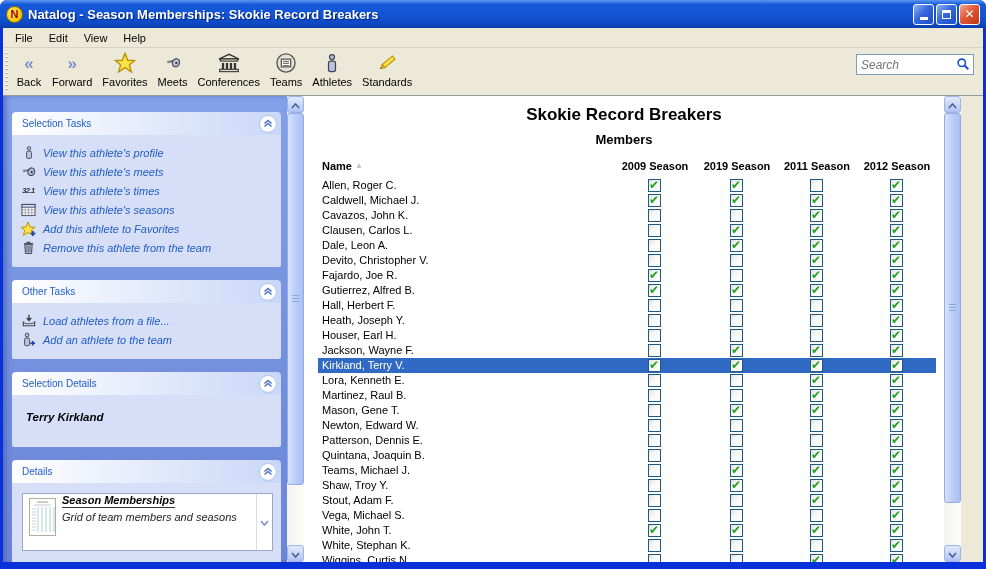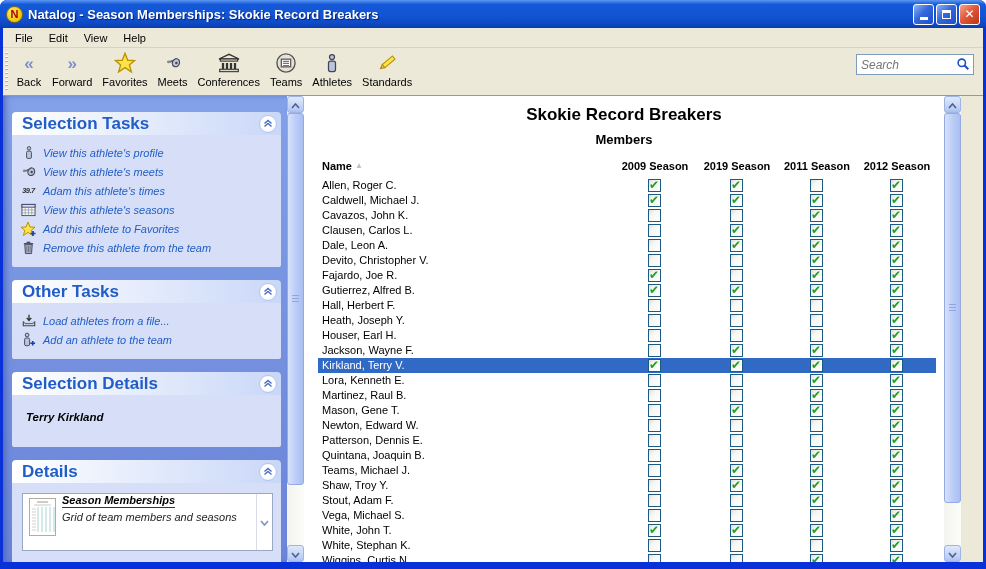--- a/index.html
+++ b/index.html
@@ -39,21 +39,21 @@
 
   
   .client { position:absolute; top:95px; left:3px; right:3px; bottom:7px; display:flex; border-top:1px solid #919b9c; }
 
   
   .sidebar { width:284px; flex:0 0 auto; background:linear-gradient(180deg,#83a1e8 0%,#7490de 55%,#6b85d8 100%);
     box-shadow:inset 4px 0 6px -2px #4c63b8; padding:16px 6px 0 9px; overflow:hidden; }
   .panel { margin-bottom:13px; }
   .panel-hdr { height:23px; background:linear-gradient(90deg,#ffffff 0%,#c9d7f8 100%); border-radius:4px 4px 0 0;
     display:flex; align-items:center; padding:0 4px 0 10px; }
-  .panel-hdr .ptitle { color:#215dc6; font-weight:bold; flex:1 1 auto; font-size:17px;}
+  .panel-hdr .ptitle { color:#215dc6; font-weight:normal; flex:1 1 auto; font-size:10px;}
   .roll-btn { width:18px; height:18px; border-radius:50%; background:radial-gradient(circle at 35% 30%,#ffffff 55%,#dfe8fb);
     border:1px solid #b5c6ec; display:flex; align-items:center; justify-content:center; }
   .panel-body { background:#d6dff7; border-radius:0 0 2px 2px; padding:8px 6px 10px 8px;font-style:italic; }
   .task-link { display:flex; align-items:center; gap:6px; padding:1.5px 0; color:#215dc6; cursor:pointer; }
   .task-link .icon { width:17px; height:16px; display:flex; align-items:center; justify-content:center; flex:0 0 auto; }
   .txticon { font-size:7.5px; font-weight:bold; color:#333; letter-spacing:-0.5px; }
   .sel-name { font-weight:bold; color:#000; padding:8px 4px 14px 6px; font-size:11.5px; }
   .detail-card { background:#fff; border:1px solid #9aa8c8; margin:2px 2px 8px 2px; height:58px; display:flex; align-items:stretch; }
   .thumb { margin:4px 6px; flex:0 0 auto; }
   .detail-texts { flex:1 1 auto; }
@@ -232,23 +232,23 @@
                   <circle cx="4" cy="7" r="1.3" fill="#888"></circle>
                   <path d="M5 7 L9.5 5.5" stroke="#667" stroke-width="1.6"></path>
                   <path d="M10.5 4 C13 4 14 6 13.8 8 C13.6 10.5 11 12 9 11 C7 10 6.8 7 8.6 5.4 Z" fill="#b9c4dd" stroke="#445"></path>
                   <circle cx="11" cy="8" r="1.1" fill="#445"></circle>
                 </svg>
               </span>
               <span>View this athlete's meets</span>
             </div>
             <div class="task-link">
               <span class="icon">
-                <span class="txticon">39.7</span>
+                <span class="txticon">32.1</span>
               </span>
-              <span>Adam this athlete's times</span>
+              <span>View this athlete's times</span>
             </div>
             <div class="task-link">
               <span class="icon">
                 <svg width="15" height="14" viewBox="0 0 16 15">
                   <rect x="1" y="1.5" width="14" height="12" fill="#fffbe8" stroke="#446"></rect>
                   <rect x="1" y="1.5" width="14" height="3" fill="#d6dff7" stroke="#446"></rect>
                   <path d="M4.5 4.5 v9 M8 4.5 v9 M11.5 4.5 v9 M1 7.5 h14 M1 10.5 h14" stroke="#8899bb" stroke-width="0.8"></path>
                 </svg>
               </span>
               <span>View this athlete's seasons</span>

